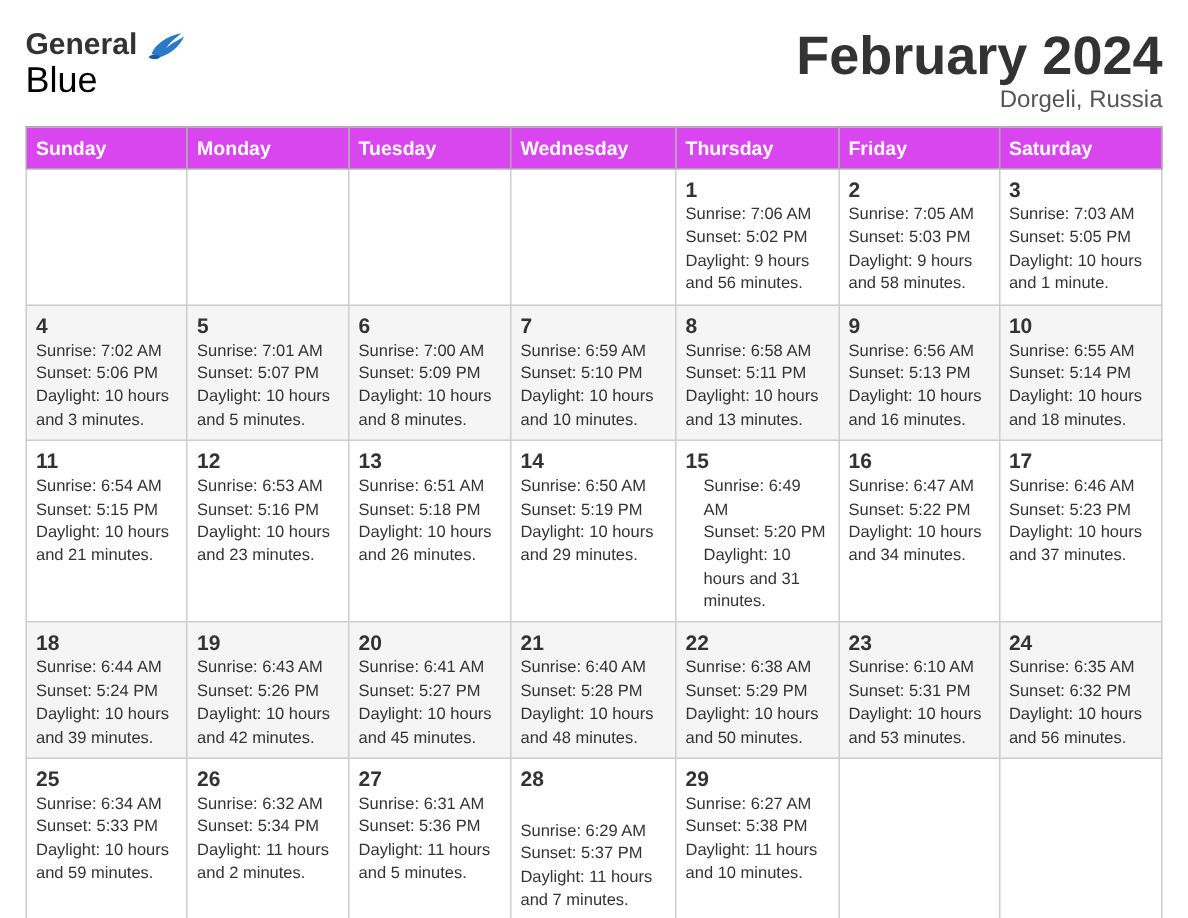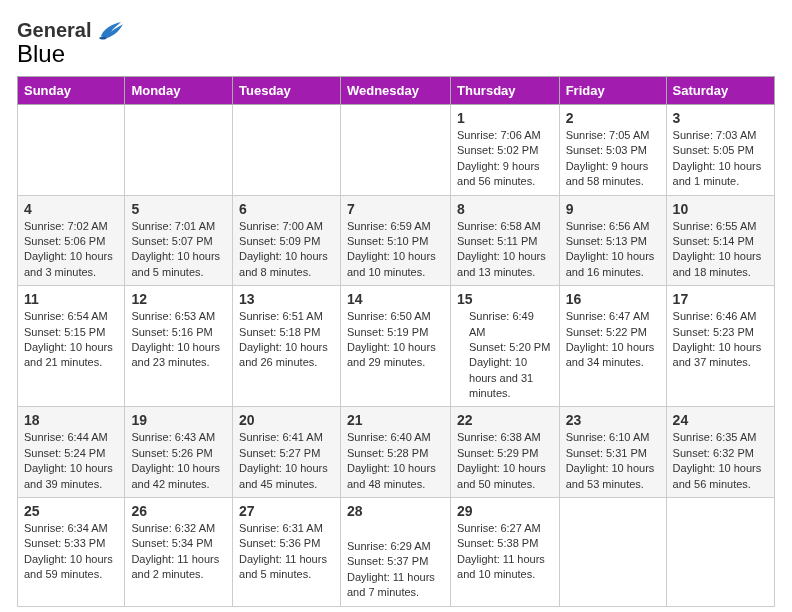--- a/index.html
+++ b/index.html
@@ -4,21 +4,21 @@
   <style>
     * { box-sizing: border-box; margin: 0; padding: 0; }
     body { font-family: Arial, sans-serif; background: #fff; width: 792px; min-height: 612px; }
     .container { padding: 16px 17px; }
     .header-row { display: flex; justify-content: space-between; align-items: flex-start; margin-bottom: 8px; }
     .logo { display: flex; align-items: center; }
     .title-block { text-align: right; }
     .month-title { font-size: 36px; font-weight: bold; color: #333; }
     .location { font-size: 16px; color: #555; }
     .calendar { width: 100%; border-collapse: collapse; margin-top: 8px; }
-    .calendar th { background: #a21caf; color: #fff; font-size: 13px; font-weight: bold; padding: 6px 6px; text-align: left; border: 1px solid #aaa; }
+    .calendar th { background: #d946ef; color: #fff; font-size: 13px; font-weight: bold; padding: 6px 6px; text-align: left; border: 1px solid #aaa; }
     .calendar td { border: 1px solid #ccc; padding: 5px 6px; vertical-align: top; font-size: 11px; color: #333; min-height: 80px; width: 113px; background: #fff; }
     .calendar tr:nth-child(even) td { background: #f5f5f5; }
     .day-num { font-size: 14px; font-weight: bold; color: #333; margin-bottom: 2px; }
     .day-info { font-size: 11px; color: #333; line-height: 1.4; }
     .empty { background: #f9f9f9; }
     .calendar tbody tr:first-child td { height: 75px; }
   </style>
 </head>
 <body>
 
@@ -30,20 +30,22 @@
           <span style="font-size:20px; font-weight:bold; color:#333;">General</span>
           <svg width="32" height="28" viewBox="0 0 32 28" style="margin-left:2px;">
             <path d="M8 20 C10 14, 18 8, 28 6 C24 10, 20 12, 18 16 C22 12, 28 10, 30 8 C26 16, 20 20, 14 22 Z" fill="#2a7ac7"></path>
             <path d="M14 22 C12 24, 8 24, 6 22 C8 20, 12 20, 14 22 Z" fill="#1a5a9a"></path>
           </svg>
         </div>
         <span style="font-size:24px; font-weight:normal; color:#000000; margin-top:-4px;">Blue</span>
       </div>
     </div>
     <div class="title-block">
+      <div class="month-title">February 2024</div>
+      <div class="location">Dorgeli, Russia</div>
     </div>
   </div>
 
   <table class="calendar">
     <thead>
       <tr>
       <th>Sunday</th>
           <th>Monday</th>
           <th>Tuesday</th>
           <th>Wednesday</th>

